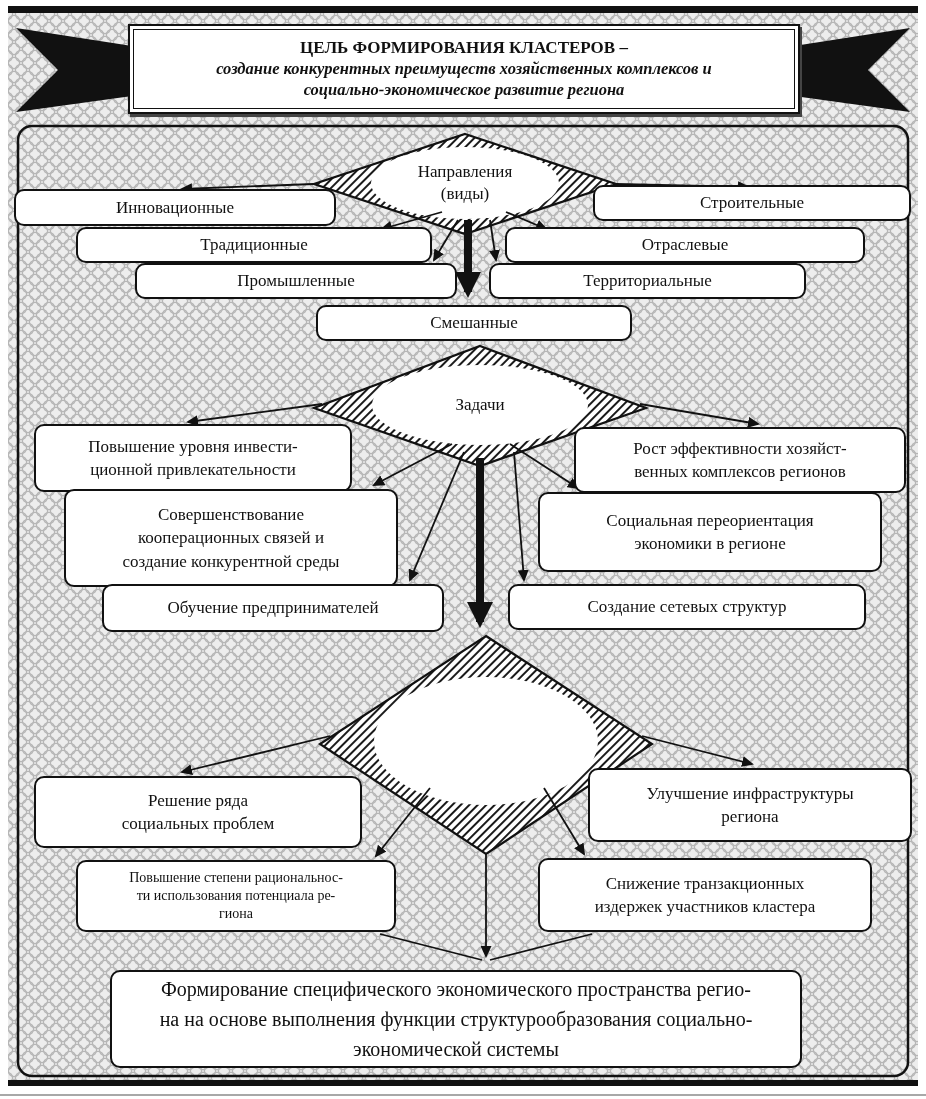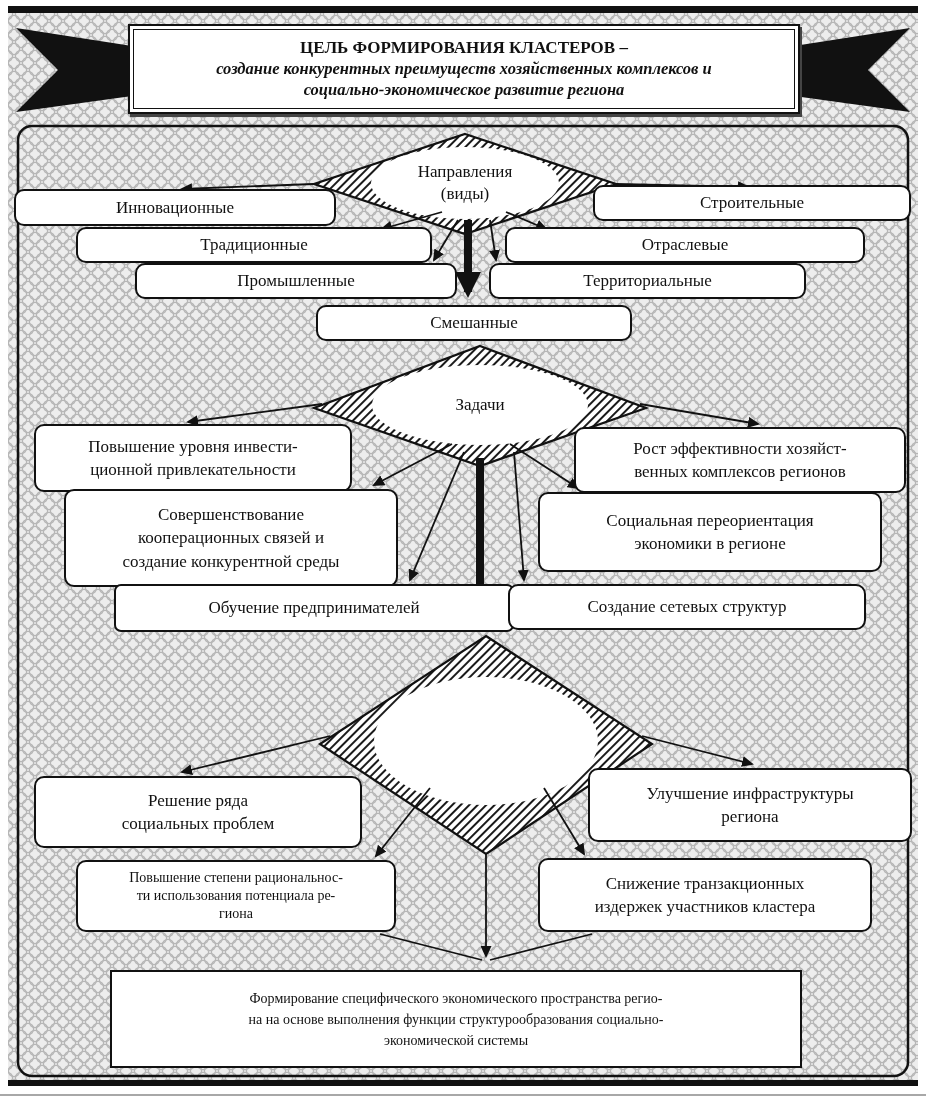--- a/index.html
+++ b/index.html
@@ -10,21 +10,21 @@
     font-family:Liberation Serif, serif;
   }
   .layer { position:absolute; left:0; top:0; }
   .box {
     position:absolute; display:flex; align-items:center; justify-content:center;
     text-align:center; background:#fff; border:2px solid #111; border-radius:10px;
     font-size:17px; line-height:1.38; white-space:pre-line; padding:2px 8px;
     z-index:3;
   }
   .small { font-size:14px; line-height:1.3; }
-  .footer-box { font-size:14px; line-height:1.5; border-radius:0; }
+  .footer-box { font-size:20px; line-height:1.5; border-radius:10px; }
   .diamond-label {
     position:absolute; display:flex; align-items:center; justify-content:center;
     text-align:center; font-size:17px; line-height:1.3; white-space:pre-line; z-index:3;
   }
   .banner {
     position:absolute; left:128px; top:24px; width:672px; height:90px;
     background:#fff; border:2.5px solid #111; padding:3px; z-index:4;
     box-shadow:2px 3px 0 #444;
   }
   .banner-inner {
@@ -145,21 +145,21 @@
 
   <div class="box" style="left:34px;top:424px;width:318px;height:68px;">Повышение уровня инвести-
 ционной привлекательности</div>
   <div class="box" style="left:574px;top:427px;width:332px;height:66px;">Рост эффективности хозяйст-
 венных комплексов регионов</div>
   <div class="box" style="left:64px;top:489px;width:334px;height:98px;">Совершенствование
 кооперационных связей и
 создание конкурентной среды</div>
   <div class="box" style="left:538px;top:492px;width:344px;height:80px;">Социальная переориентация
 экономики в регионе</div>
-  <div class="box" style="left:114px;top:584px;width:400px;height:48px;border-radius:7px;">Обучение предпринимателей</div>
+  <div class="box" style="left:102px;top:584px;width:342px;height:48px;">Обучение предпринимателей</div>
   <div class="box" style="left:508px;top:584px;width:358px;height:46px;">Создание сетевых структур</div>
 
   <div class="box" style="left:34px;top:776px;width:328px;height:72px;">Решение ряда
 социальных проблем</div>
   <div class="box" style="left:588px;top:768px;width:324px;height:74px;">Улучшение инфраструктуры
 региона</div>
   <div class="box small" style="left:76px;top:860px;width:320px;height:72px;">Повышение степени рациональнос-
 ти использования потенциала ре-
 гиона</div>
   <div class="box" style="left:538px;top:858px;width:334px;height:74px;">Снижение транзакционных

